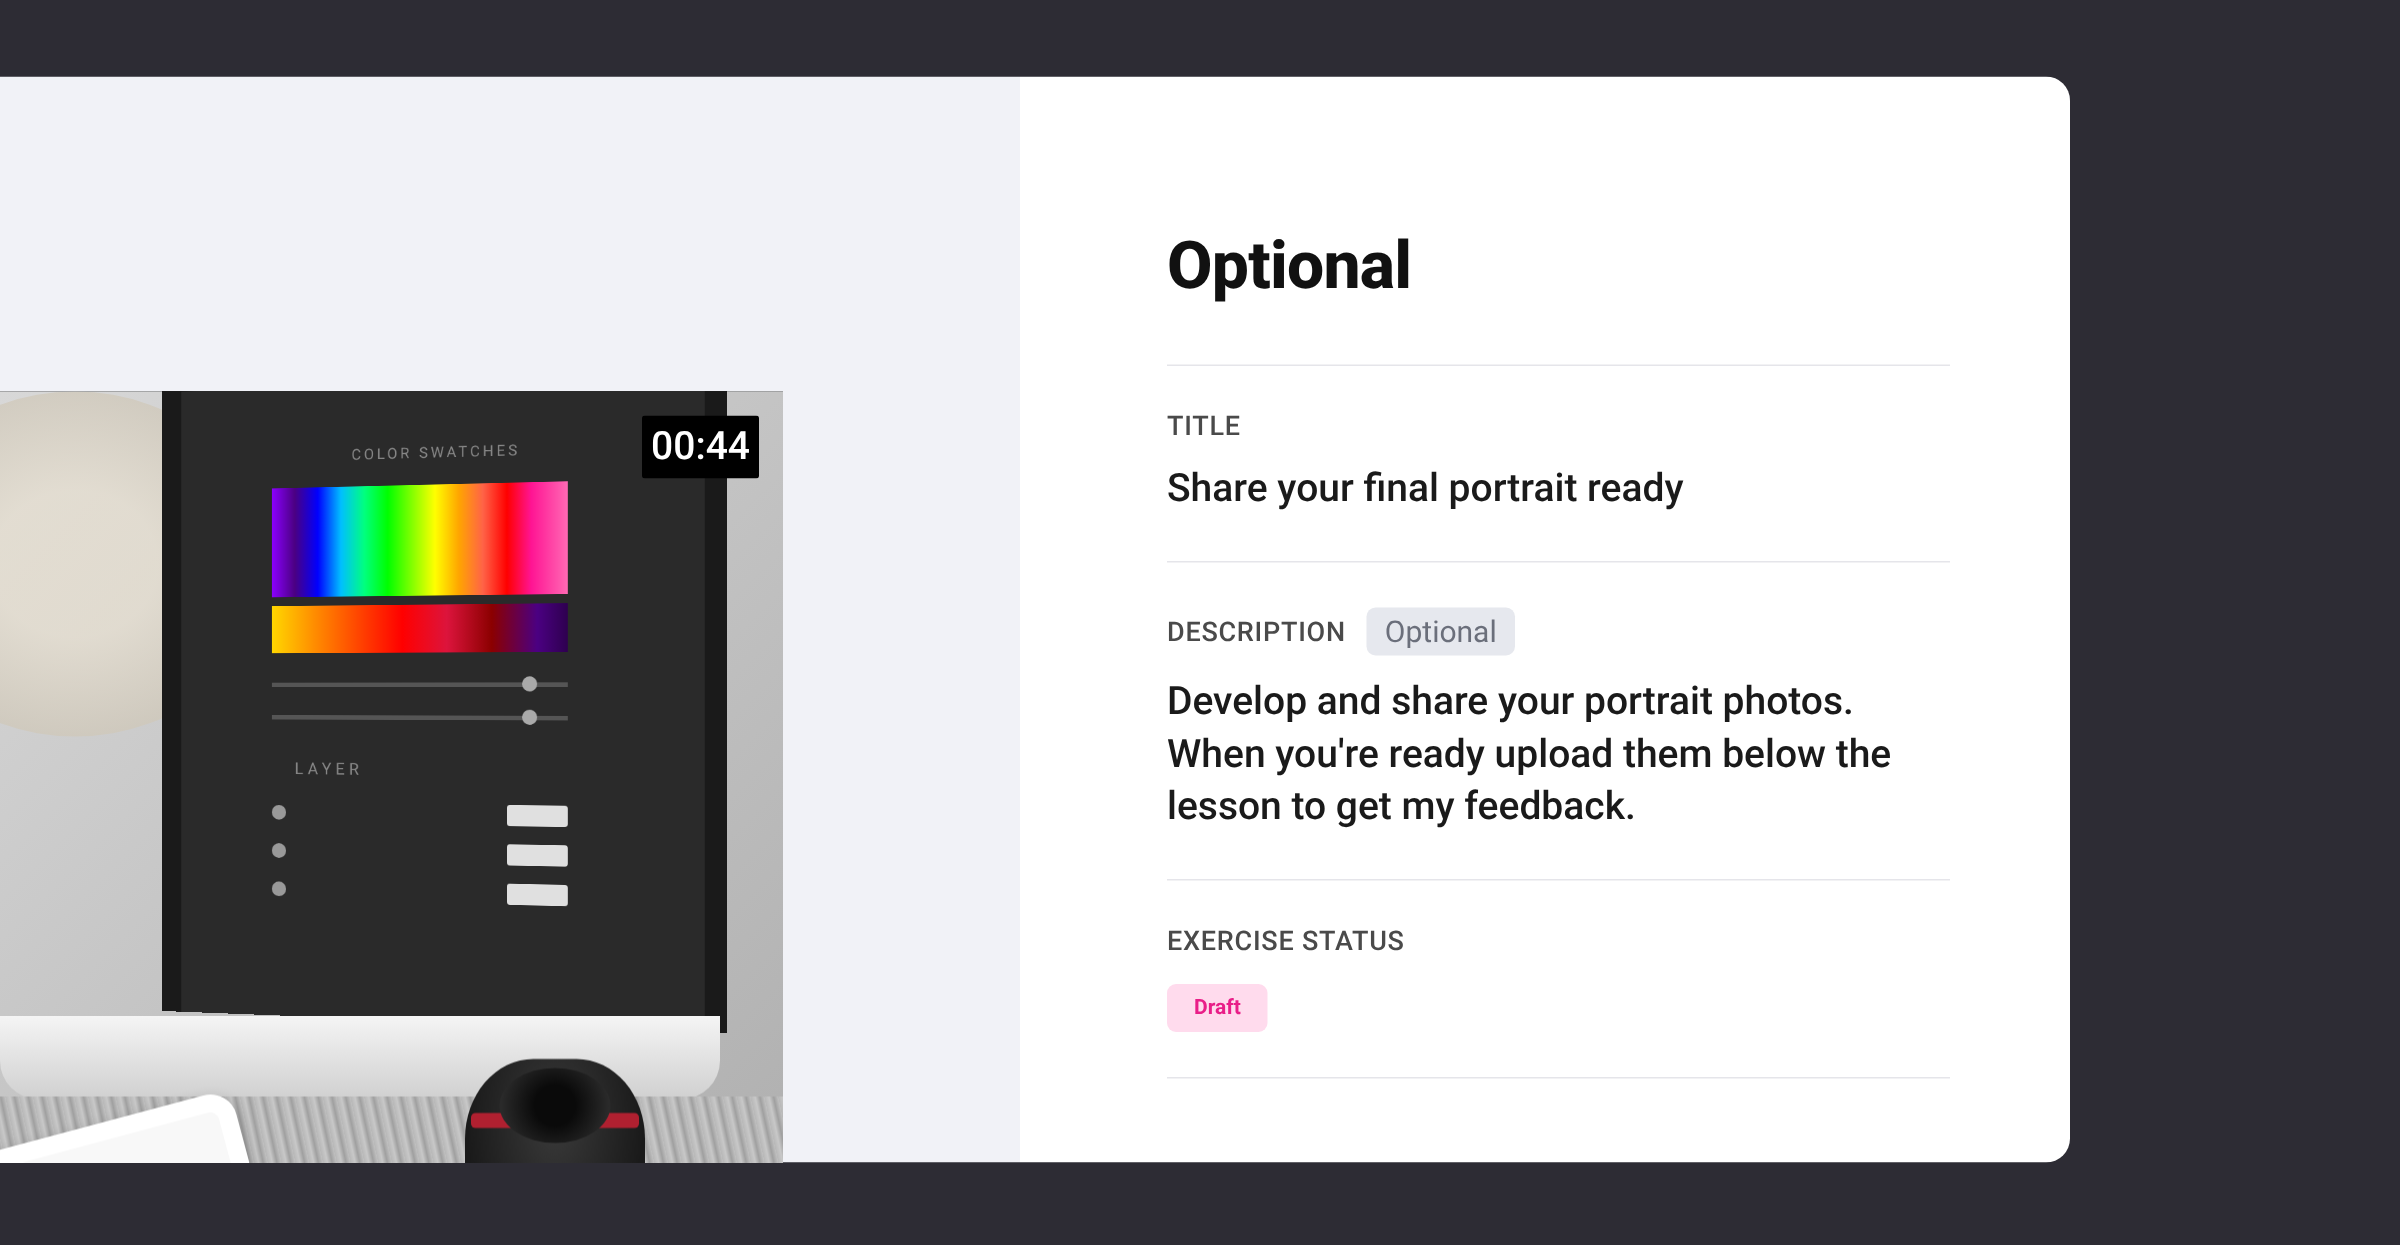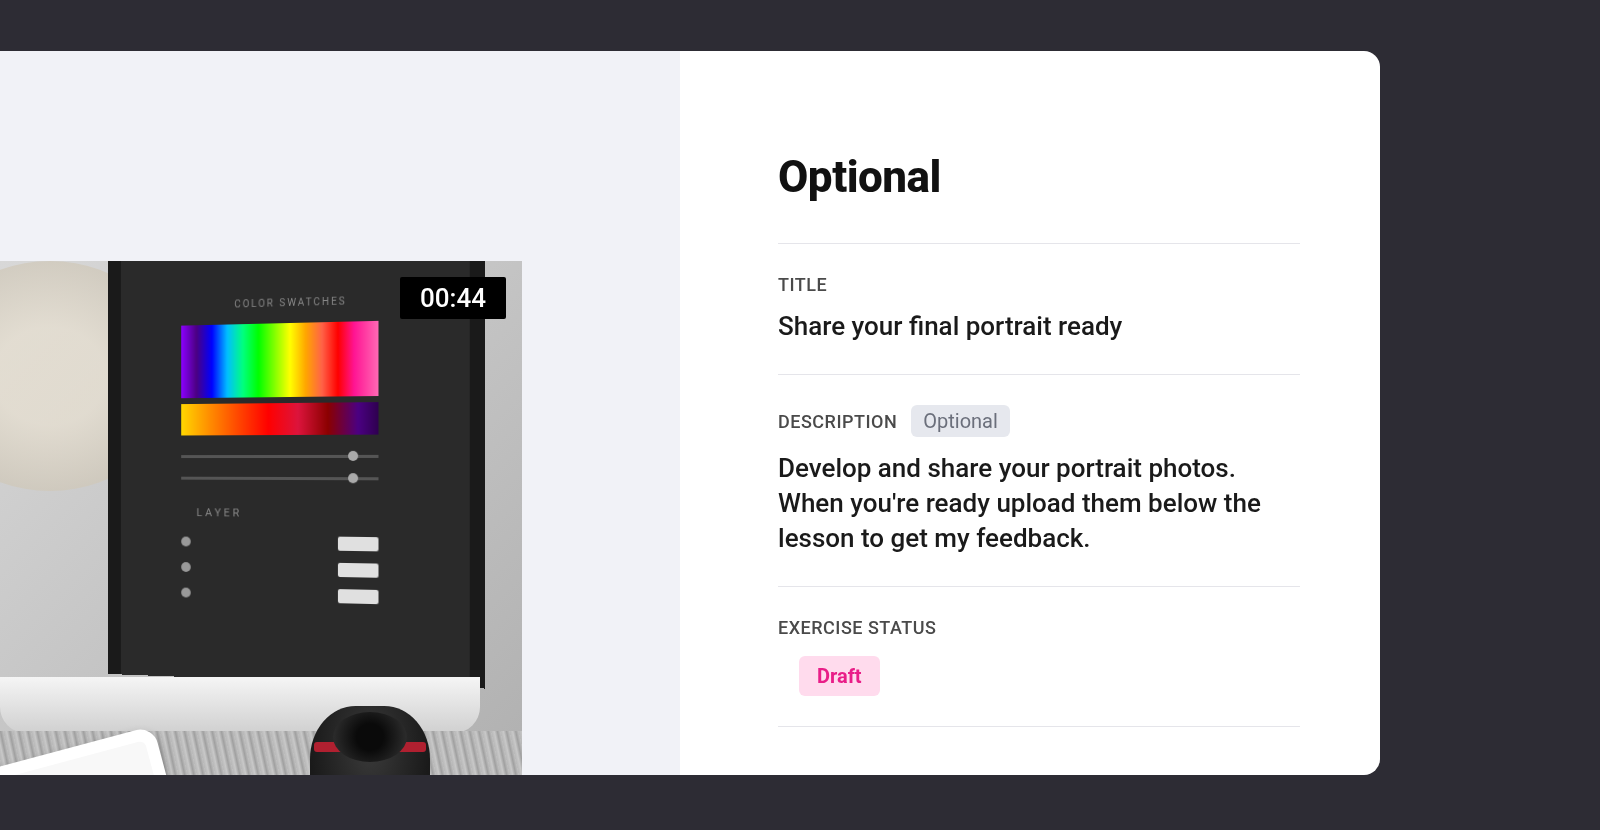--- a/index.html
+++ b/index.html
@@ -43,21 +43,21 @@
       background: #3a3a3a;
       overflow: hidden;
     }
     
     .video-timestamp {
       position: absolute;
       top: 16px;
       right: 16px;
       background: #000;
       color: #fff;
-      padding: 6px 20px;
+      padding: 6px 6px;
       font-size: 26px;
       font-weight: 500;
       font-variant-numeric: tabular-nums;
       border-radius: 2px;
       z-index: 10;
     }
     
     .video-content {
       width: 100%;
       height: 100%;
@@ -300,24 +300,23 @@
       color: #1a1a1a;
       line-height: 1.35;
     }
     
     .draft-badge {
       display: inline-block;
       background: #ffdbed;
       color: #e91e88;
       padding: 8px 18px;
       border-radius: 6px;
-      font-size: 20px;
+      font-size: 14px;
       font-weight: 700;
       margin-top: 4px;
-      margin-left: 21px;
     }
   </style>
 </head>
 <body>
 
 <div class="main-container">
 
   <div class="left-panel">
     <div class="video-preview">
       <div class="video-timestamp">00:44</div>

